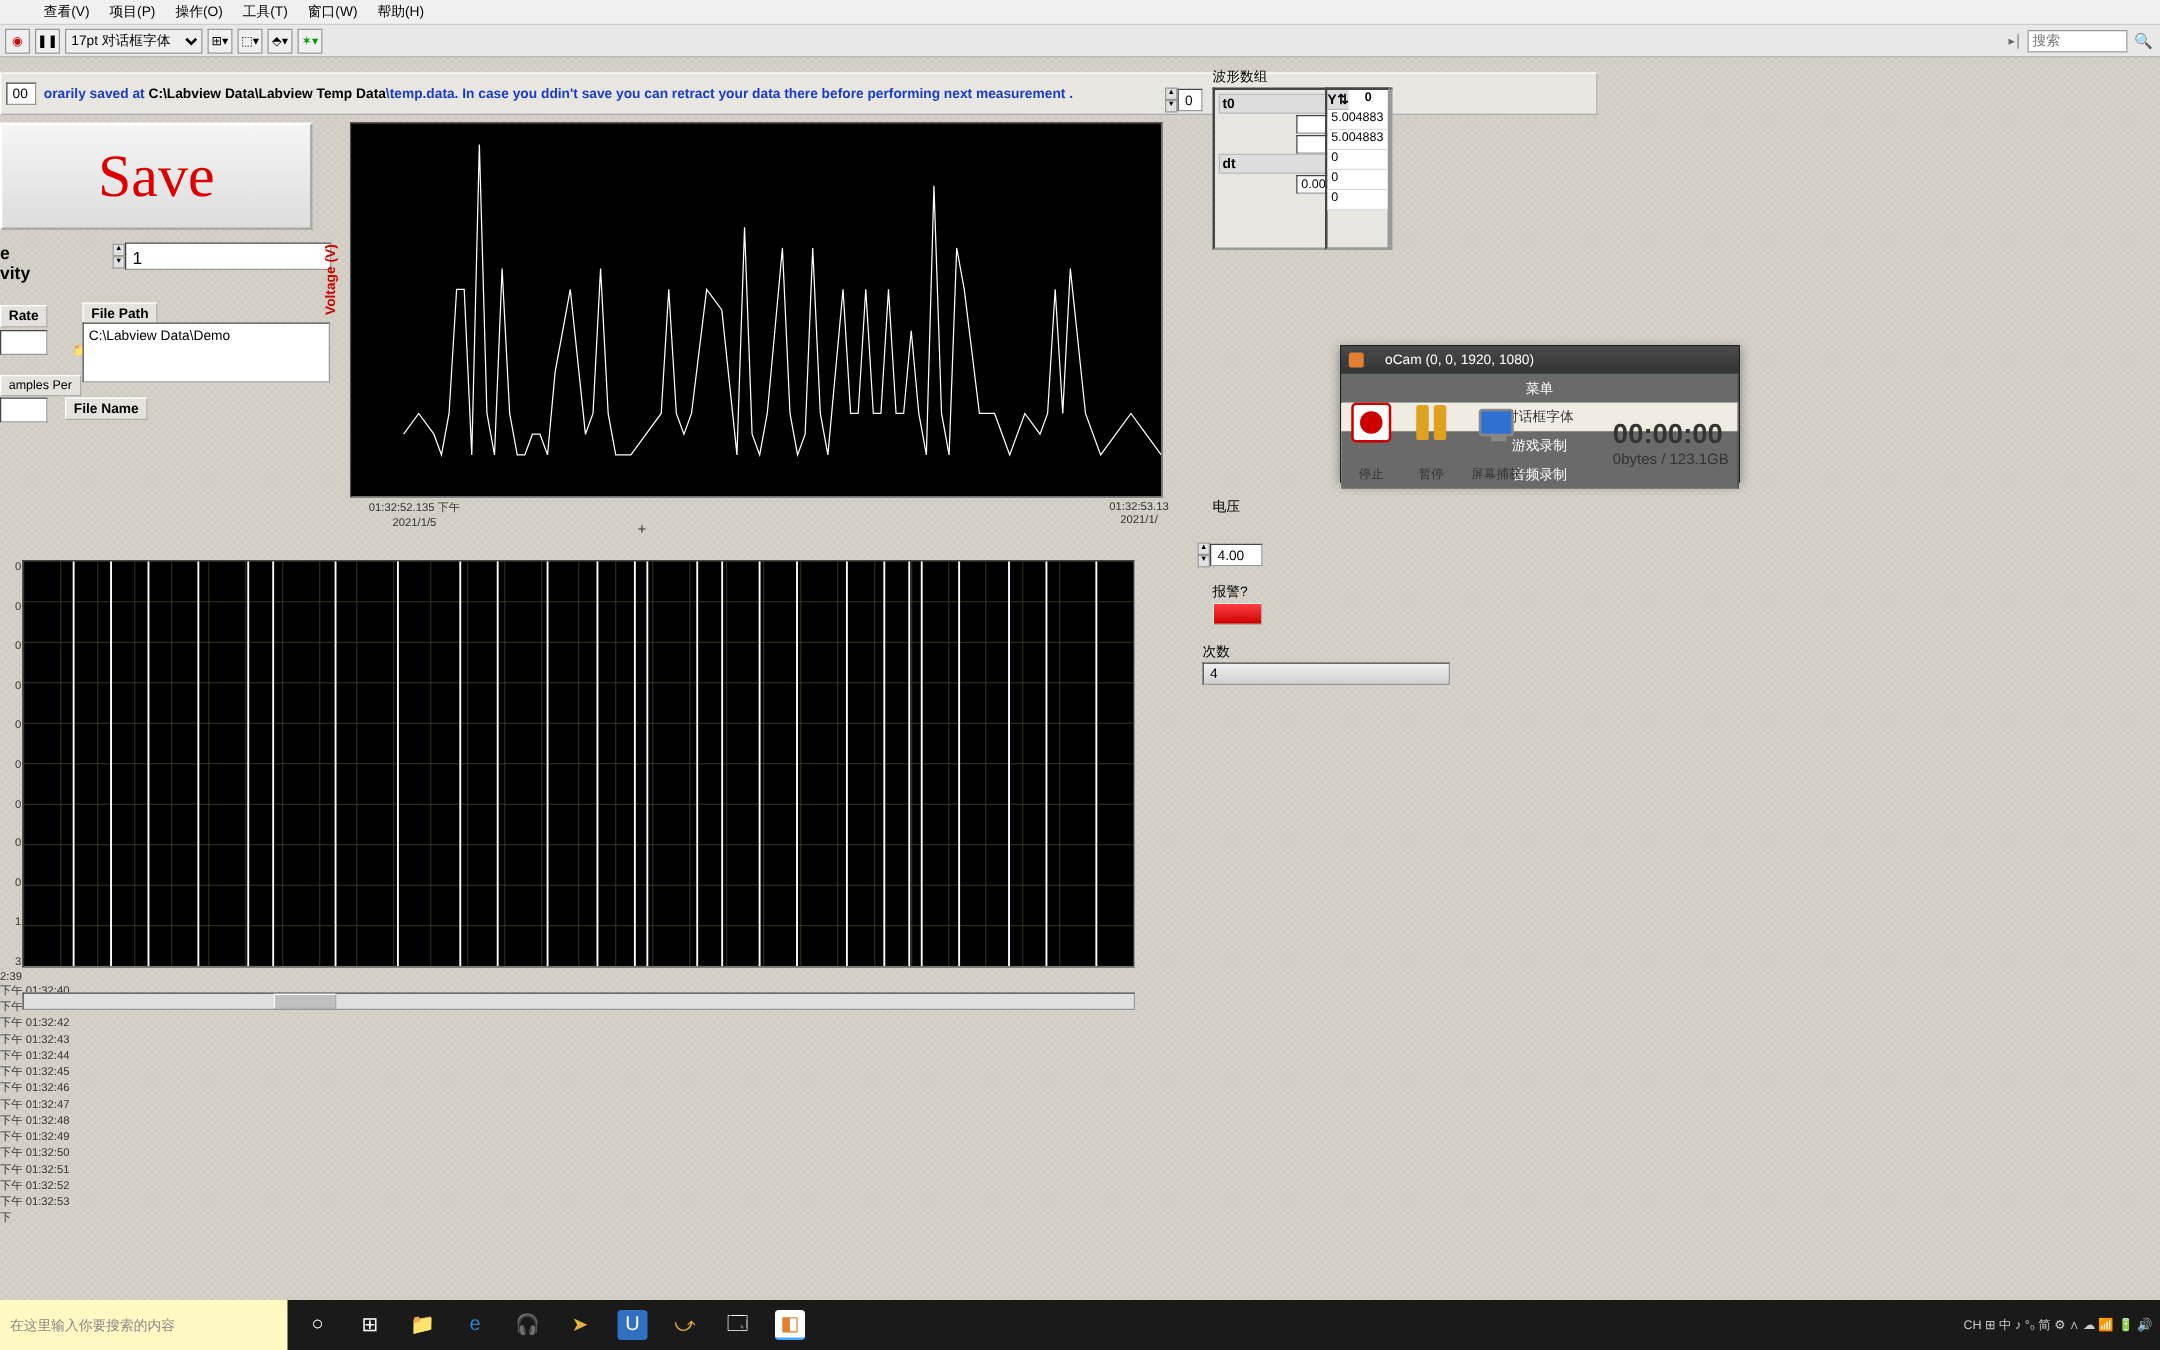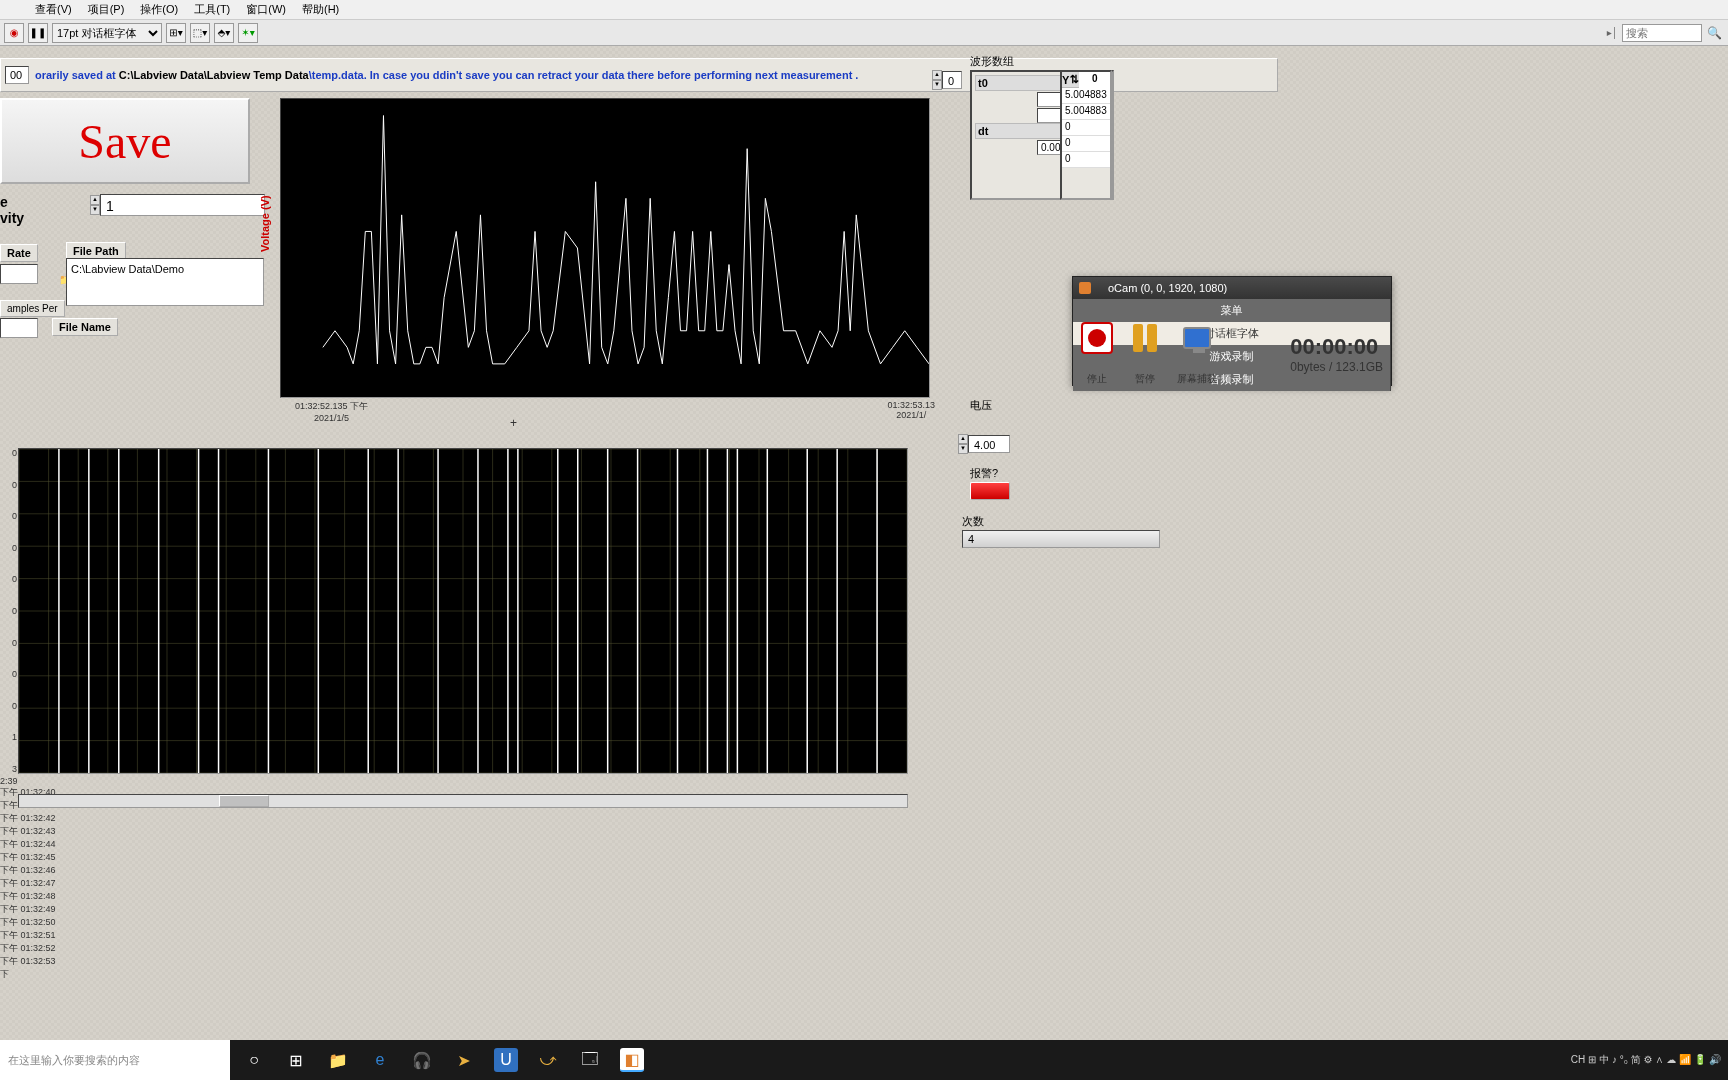--- a/index.html
+++ b/index.html
@@ -109,21 +109,21 @@
 .ic-pause { display: flex; gap: 4px; }
 .ic-pause div { width: 10px; height: 28px; background: #e0a020; border-radius: 2px; }
 .ic-screen { background: #3070d0; border: 2px solid #888; border-radius: 3px; position: relative; width: 28px; height: 22px; }
 .ic-screen::after { content: ''; position: absolute; bottom: -6px; left: 8px; width: 12px; height: 4px; background: #888; }
 .ocam-time { margin-left: auto; text-align: left; color: #333; }
 .ocam-time .t { font-size: 22px; font-weight: bold; }
 .ocam-time .s { font-size: 12px; }
 
 
 .taskbar { position: absolute; bottom: 0; left: 0; right: 0; height: 40px; background: #1a1a1a; display: flex; align-items: center; color: #fff; font-size: 11px; }
-.taskbar .searchbar { width: 230px; height: 40px; background: #ffffff; display: flex; align-items: center; padding: 12px 8px; color: #888; }
+.taskbar .searchbar { width: 230px; height: 40px; background: #fef9c3; display: flex; align-items: center; padding: 12px 8px; color: #888; }
 .taskbar .tb-icons { display: flex; align-items: center; gap: 2px; margin-left: 4px; }
 .taskbar .tb-ic { width: 40px; height: 40px; display: flex; align-items: center; justify-content: center; font-size: 16px; }
 .taskbar .tray { margin-left: auto; display: flex; align-items: center; gap: 6px; padding-right: 6px; font-size: 10px; color: #ccc; }
 
 svg.waveform { width: 100%; height: 100%; }
 </style>
 </head>
 <body>
 
 <div class="menubar">

